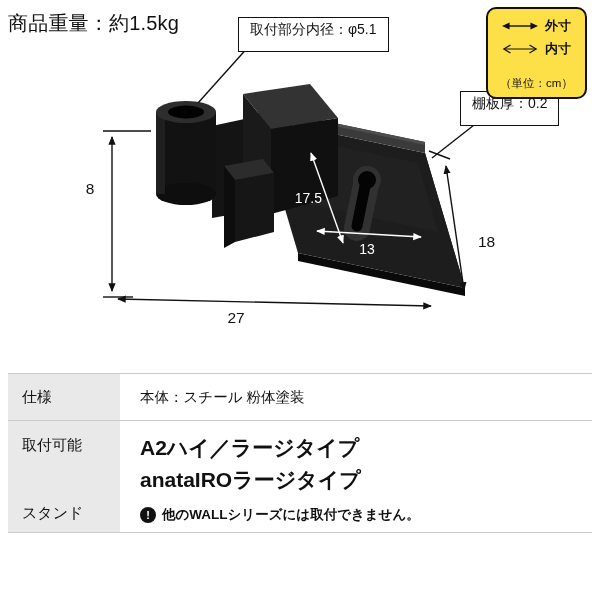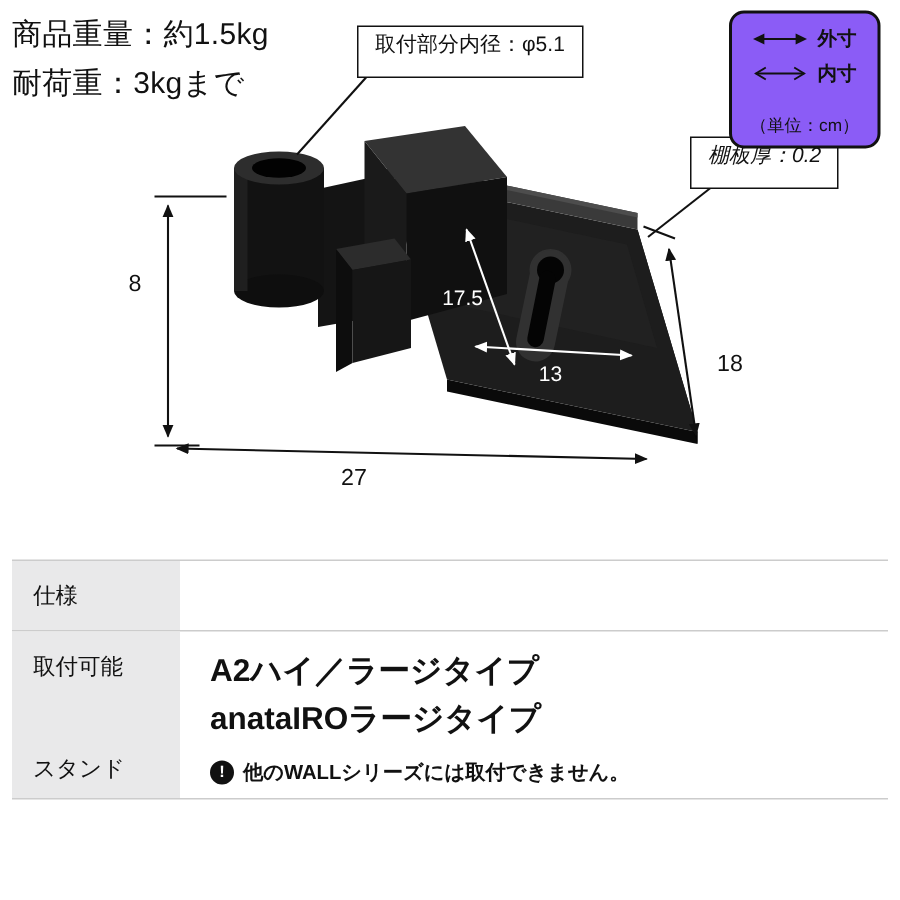--- a/index.html
+++ b/index.html
@@ -6,23 +6,23 @@
   html,body { background:#fff; }
   body { font-family:"Liberation Sans","DejaVu Sans",sans-serif; color:#111; }
   .stage { position:relative; width:600px; height:600px; background:#fff; overflow:hidden; }
 
   .header-block { position:absolute; left:8px; top:7px; font-size:20px; line-height:1.65; letter-spacing:.2px; }
 
   .diagram { position:absolute; left:0; top:0; }
 
   .callout { position:absolute; background:#fff; border:1.5px solid #111; padding:3px 11px 12px; font-size:14px; white-space:nowrap; }
   .co-diameter { left:238px; top:17px; }
-  .co-thickness { left:460px; top:91px;font-style:italic; }
+  .co-thickness { left:460px; top:91px; }
 
-  .legend { position:absolute; top:7px; right:13px; width:101px; border:2px solid #111; border-radius:10px; padding:8px 4px 6px; background:#8b5cf6; }
+  .legend { position:absolute; top:7px; right:13px; width:101px; border:2px solid #111; border-radius:10px; padding:8px 4px 6px; background:#fde047; }
   .legend-row { display:flex; align-items:center; justify-content:center; gap:7px; margin-bottom:5px; }
   .legend-row span { font-size:13px; font-weight:bold; }
   .legend-unit { text-align:center; font-size:11.5px; margin-top:18px; }
 
   .spec-table { position:absolute; left:8px; right:8px; top:373px; border-top:1px solid #ccc; }
   .spec-row { display:flex; border-bottom:1px solid #ccc; min-height:47px; }
   .spec-label { flex:0 0 112px; background:#e9e9ea; display:flex; flex-direction:column; justify-content:center; padding:8px 6px 8px 14px; font-size:15px; }
   .spec-value { flex:1; display:flex; flex-direction:column; justify-content:center; padding:8px 8px 8px 20px; font-size:14.5px; }
   .spec-row-tall { min-height:112px; }
   .spec-row-tall .spec-label { justify-content:space-between; padding-top:13px; line-height:1.45; }
@@ -105,21 +105,20 @@
       <text x="90" y="194" text-anchor="middle">8</text>
       <text x="236" y="323" text-anchor="middle">27</text>
       <text x="478" y="247" text-anchor="start">18</text>
       <text x="322" y="203" text-anchor="end" fill="#fff" font-size="14">17.5</text>
       <text x="367" y="254" text-anchor="middle" fill="#fff" font-size="14">13</text>
     </g>
   </svg>
 
   <div class="header-block">
     <div>商品重量：約1.5kg</div>
-    <div>耐荷重：3kgまで</div>
   </div>
 
   <div class="callout co-diameter">取付部分内径：φ5.1</div>
   <div class="callout co-thickness">棚板厚：0.2</div>
 
   <div class="legend">
     <div class="legend-row">
       <svg width="36" height="12" viewBox="0 0 38 12">
         <line x1="5" y1="6" x2="33" y2="6" stroke="#111" stroke-width="1.5"></line>
         <polygon points="0,6 8,2.2 8,9.8" fill="#111"></polygon>
@@ -136,20 +135,23 @@
       <span>内寸</span>
     </div>
     <div class="legend-unit">（単位：cm）</div>
   </div>
 
   <div class="spec-table">
     <div class="spec-row">
       <div class="spec-label">
         <span>仕様</span>
       </div>
+      <div class="spec-value">
+        <span>本体：スチール 粉体塗装</span>
+      </div>
     </div>
     <div class="spec-row spec-row-tall">
       <div class="spec-label">
         <span>取付可能</span>
         <span>スタンド</span>
       </div>
       <div class="spec-value">
         <div class="strong">A2ハイ／ラージタイプ</div>
         <div class="strong">anataIROラージタイプ</div>
         <div class="note">

